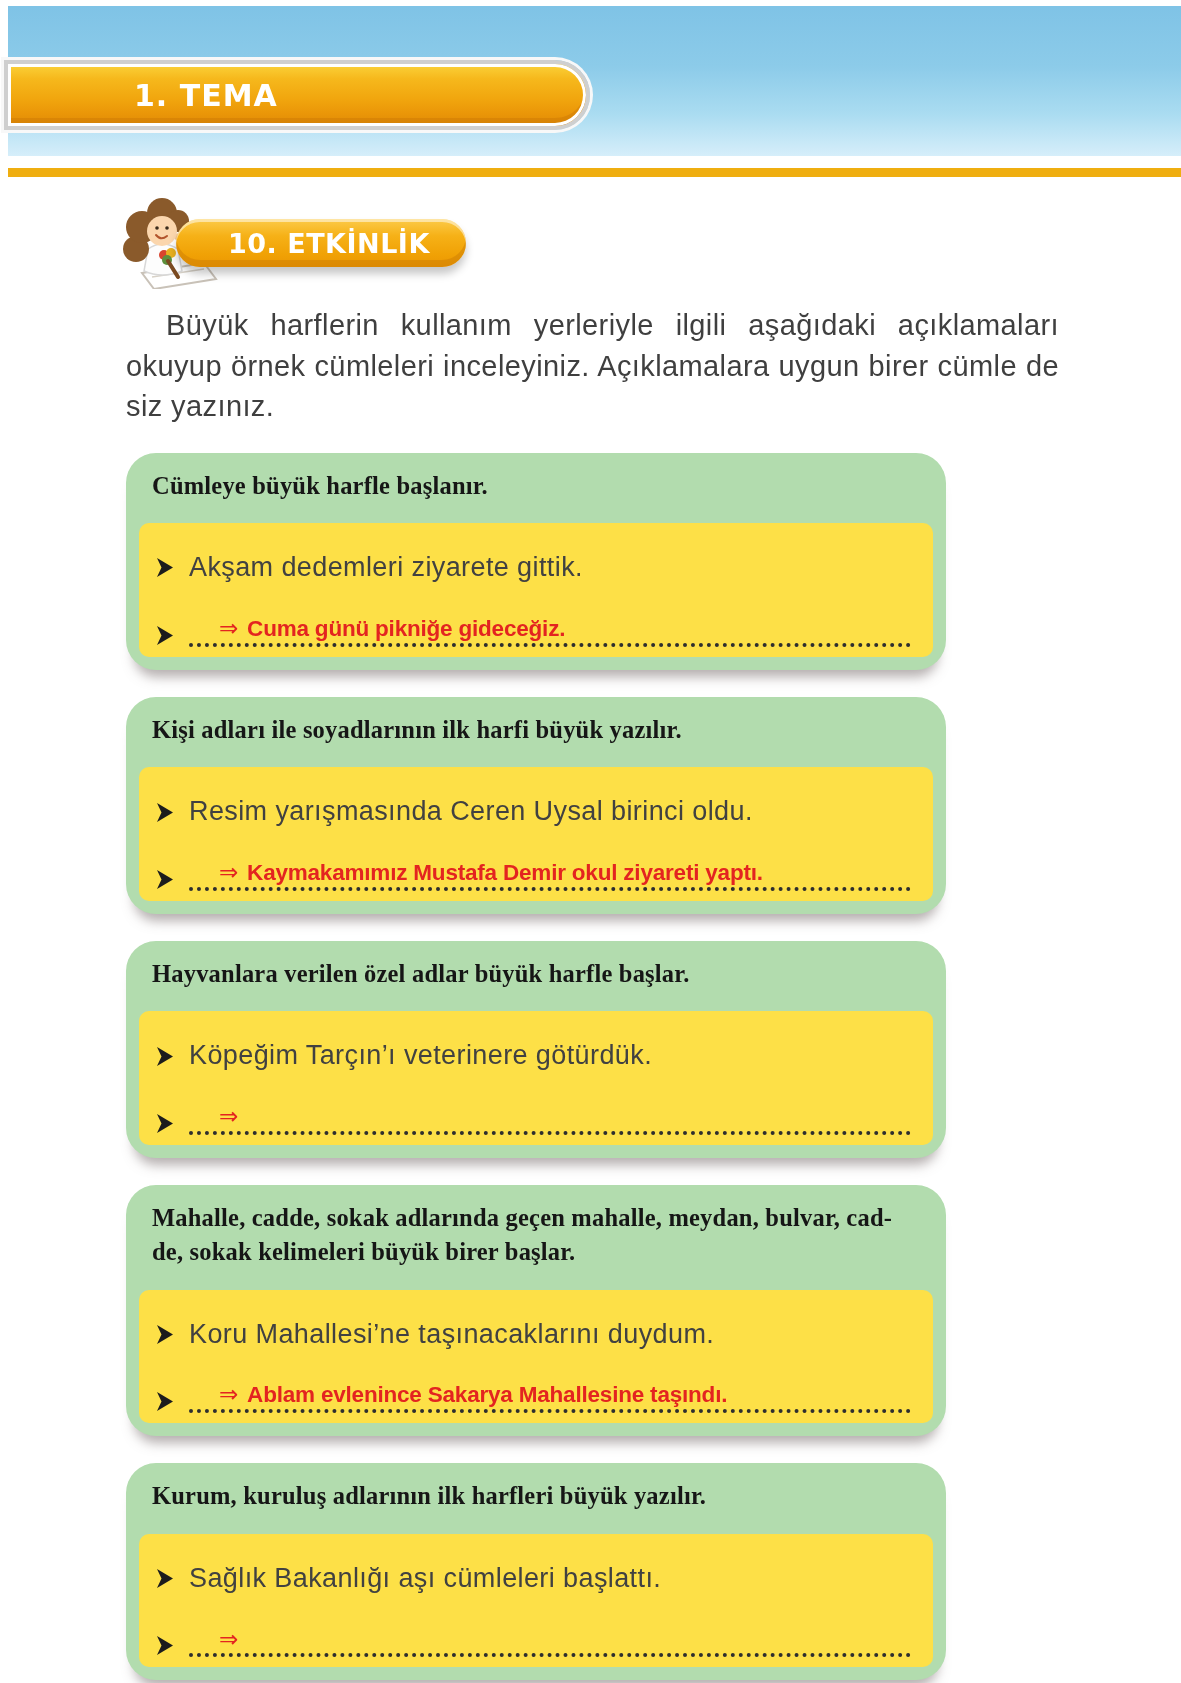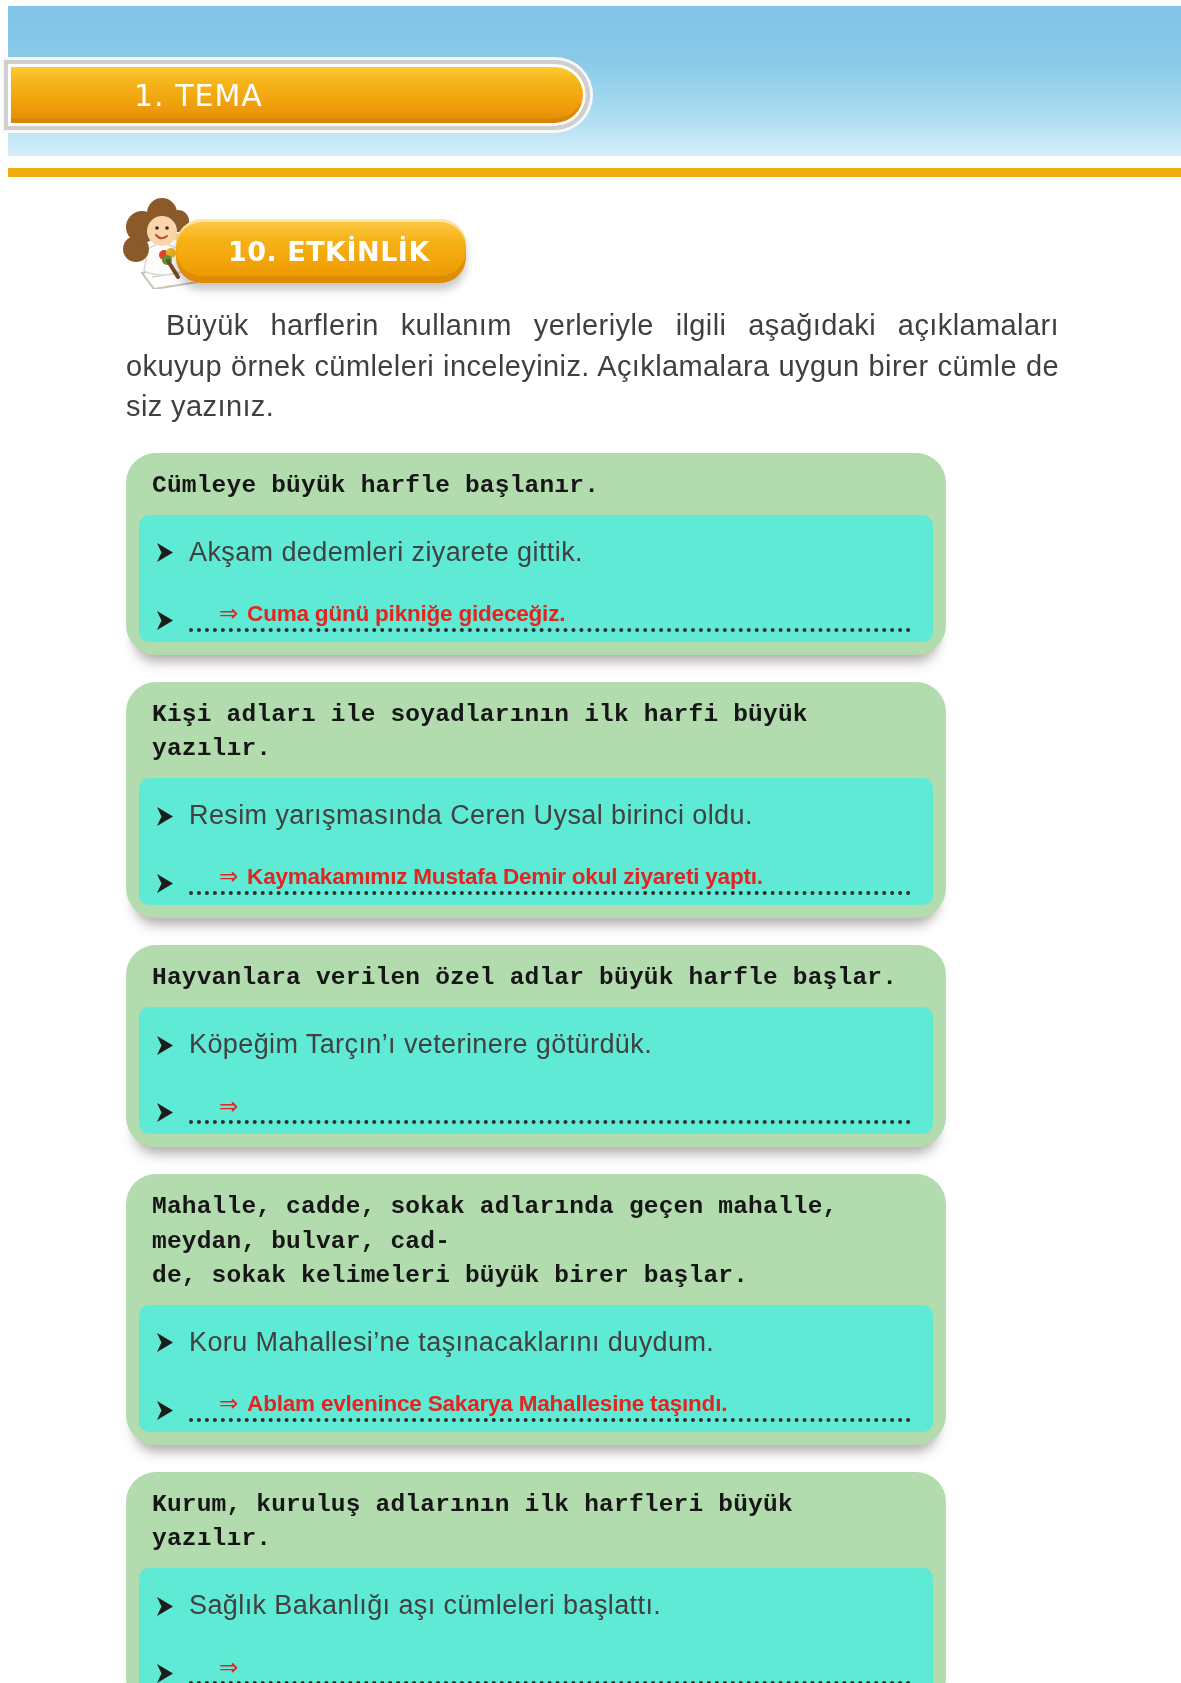--- a/index.html
+++ b/index.html
@@ -14,55 +14,55 @@
   }
   .tema-banner{
     position:absolute;left:-4px;top:54px;width:578px;height:62px;
     border:4px solid #cfcfcf;border-radius:0 40px 40px 0;
     background:linear-gradient(180deg,#fbd23a 0%,#f6b81c 24%,#f1a60e 56%,#ea9608 80%,#df8a06 100%);
     box-shadow:0 0 0 3px #f8f8f8, inset 0 0 0 3px #ffffff, inset 0 -8px 0 rgba(205,120,5,.45);
     display:flex;align-items:center;
   }
   .tema-label{
     padding-left:126px;color:#ffffff;font-family:"DejaVu Sans",sans-serif;
-    font-weight:400;font-size:30px;letter-spacing:1px;
+    font-weight:700;font-size:30px;letter-spacing:1px;
   }
   .orange-rule{height:9px;background:#efae10;margin:12px 0 0 8px;}
   
   .activity-row{position:relative;margin:30px 0 0 112px;height:80px;}
   .girl{position:absolute;left:0;top:-10px;width:118px;height:92px;}
   .activity-badge{
-    position:absolute;left:64px;top:12px;height:64px;padding:0 36px 0 52px;
+    position:absolute;left:64px;top:12px;height:48px;padding:0 36px 0 52px;
     border-radius:26px;display:flex;align-items:center;
     background:linear-gradient(180deg,#fccb4a 0%,#f6b117 35%,#f0a105 75%,#ea9603 100%);
     box-shadow:0 7px 9px rgba(0,0,0,.22), inset 0 3px 0 rgba(255,255,255,.5), inset 0 -7px 0 rgba(206,126,4,.5);
   }
   .activity-label{
     color:#ffffff;font-family:"DejaVu Sans",sans-serif;font-weight:700;
     font-size:27px;letter-spacing:.5px;
   }
   
   .instructions{
     margin:18px 122px 0 126px;text-indent:40px;text-align:justify;
     font-size:29px;line-height:1.4;color:#3f3f3f;letter-spacing:.4px;
   }
   
   .rule-boxes{margin:26px 0 0 126px;width:820px;display:flex;flex-direction:column;gap:27px;}
   .rule-box{
     background:#b2dcae;border-radius:30px;
     box-shadow:0 15px 12px -8px rgba(110,98,98,.5);
   }
   .rule-title{
-    font-family:Liberation Mono, monospace;font-weight:700;font-size:24.5px;
+    font-family:Liberation Serif, serif;font-weight:700;font-size:24.5px;
     color:#161616;padding:16px 26px 12px;line-height:1.4;letter-spacing:.2px;
     white-space:pre-line;
   }
   .rule-inner{
-    background:#5eead4;margin:0 13px 13px;border-radius:10px;
-    padding:21px 22px 10px 18px;
+    background:#fde047;margin:8px 13px 13px;border-radius:10px;
+    padding:28px 22px 10px 18px;
   }
   .example-line{display:flex;align-items:center;gap:15px;}
   .example-text{
     font-size:27px;color:#414141;letter-spacing:.4px;line-height:1.25;
   }
   .answer-line{display:flex;align-items:flex-end;gap:15px;margin-top:12px;min-height:50px;}
   .bullet{flex:0 0 auto;display:inline-block;}
   .answer-line .bullet{margin-bottom:2px;}
   .answer-area{flex:1;border-bottom:4px dotted #2e2e2e;padding-bottom:1px;}
   .answer-text{

